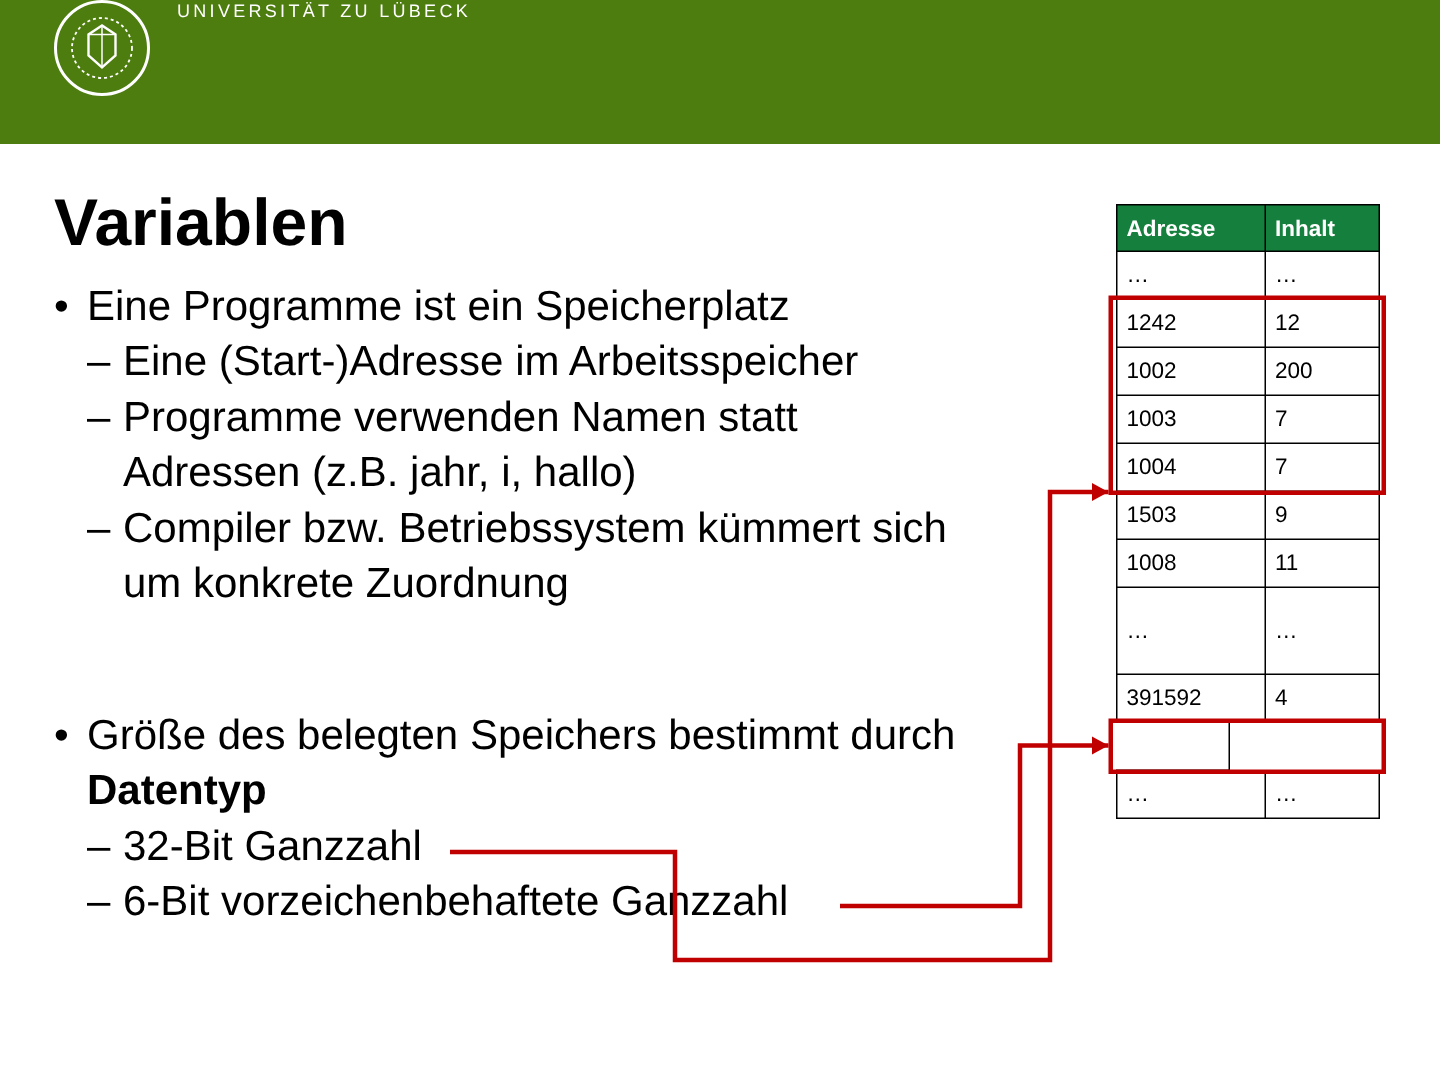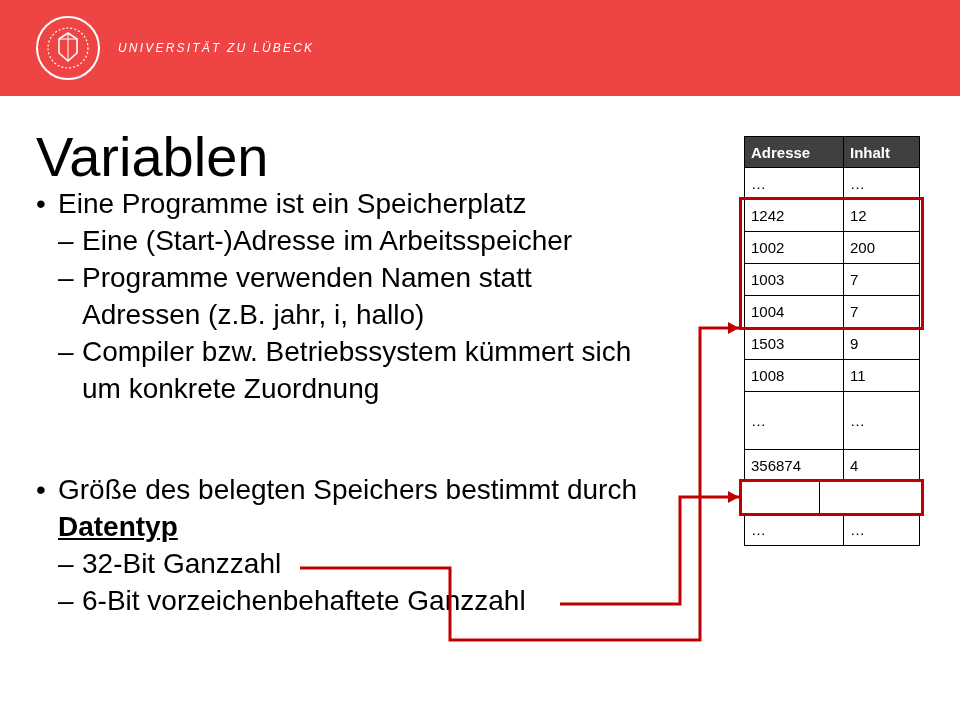--- a/index.html
+++ b/index.html
@@ -8,24 +8,23 @@
     width: 960px;
     height: 716px;
     background: #fff;
     font-family: "Segoe UI", "Myriad Pro", Arial, sans-serif;
     color: #000;
   }
   .header {
     position: absolute;
     top: 0; left: 0; right: 0;
     height: 96px;
-    background: #ef4444;
-    display: flex;
-    align-items: center;
-    font-style: italic;
+    background: #4d7c0f;
+    display: flex;
+    align-items: flex-start;
   }
   .seal {
     width: 60px;
     height: 60px;
     margin-left: 36px;
     border: 2px solid #fff;
     border-radius: 50%;
     position: relative;
     display: flex;
     align-items: center;
@@ -36,22 +35,22 @@
     color: #fff;
     letter-spacing: 2.2px;
     font-size: 12px;
     font-weight: 400;
     margin-left: 18px;
   }
   .title {
     position: absolute;
     left: 36px;
     top: 124px;
-    font-size: 56px;
-    font-weight: 400;
+    font-size: 44px;
+    font-weight: 700;
   }
   .bullets {
     position: absolute;
     left: 36px;
     top: 186px;
     width: 620px;
     font-size: 28px;
     line-height: 1.32;
   }
   .b1 { display:flex; }
@@ -59,21 +58,21 @@
   .sub { margin-left: 22px; display:flex; font-size: 28px; }
   .sub .dash { width: 24px; flex: 0 0 24px; }
   .second-block {
     position: absolute;
     left: 36px;
     top: 472px;
     width: 620px;
     font-size: 28px;
     line-height: 1.32;
   }
-  .bold { font-weight: 700; text-decoration: underline; }
+  .bold { font-weight: 700; }
 
   
   .mem {
     position: absolute;
     right: 40px;
     top: 136px;
     width: 176px;
     font-family: Arial, sans-serif;
   }
   .mem .row {
@@ -84,21 +83,21 @@
     border: 1px solid #000;
     display: flex;
     align-items: center;
     font-size: 15px;
     padding-left: 6px;
     box-sizing: border-box;
   }
   .mem .col-a { width: 100px; }
   .mem .col-i { width: 76px; border-left: none; text-align: right; }
   .mem .row + .row .cell { border-top: none; }
-  .mem .head { background: #404040; color: #fff; font-weight: 700; }
+  .mem .head { background: #15803d; color: #fff; font-weight: 700; }
   .mem .big { height: 58px; }
 
   
   .hl-red {
     position: absolute;
     border: 3px solid #c00000;
     box-sizing: border-box;
     pointer-events: none;
   }
 
@@ -193,21 +192,21 @@
     </div>
   <div class="row">
       <div class="cell col-a">1008</div>
       <div class="cell col-i">11</div>
     </div>
   <div class="row big">
       <div class="cell col-a">…</div>
       <div class="cell col-i">…</div>
     </div>
   <div class="row">
-      <div class="cell col-a">356874</div>
+      <div class="cell col-a">391592</div>
       <div class="cell col-i">4</div>
     </div>
   <div class="row">
       <div class="cell col-i"></div>
     </div>
   <div class="row">
       <div class="cell col-a">…</div>
       <div class="cell col-i">…</div>
     </div>
 </div>

